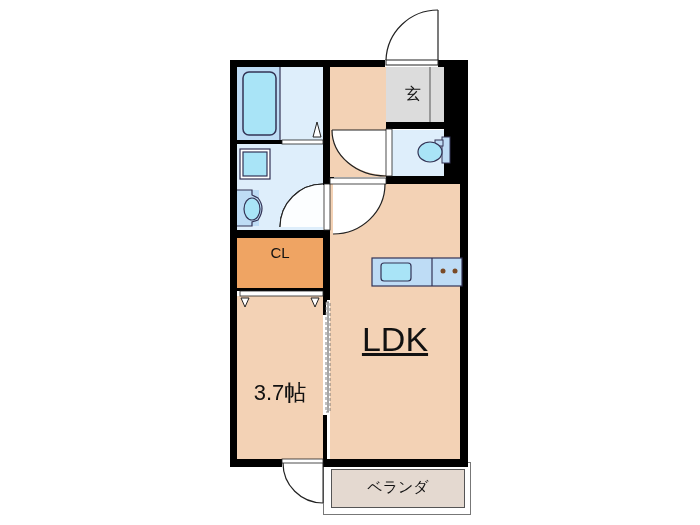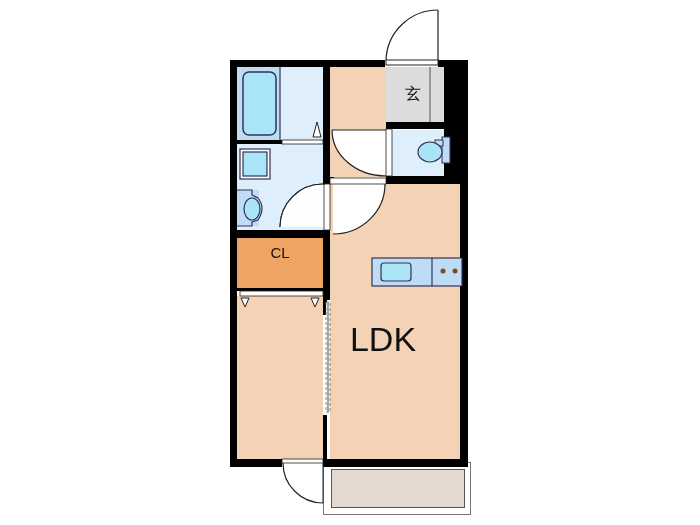--- a/index.html
+++ b/index.html
@@ -100,14 +100,16 @@
     <rect x="326" y="302" width="4" height="110" fill="#fff" stroke="#666" stroke-width="0.8" stroke-dasharray="3,2"></rect>
     <line x1="328" y1="302" x2="328" y2="412" stroke="#888" stroke-width="1.5"></line>
 
     <rect x="282" y="459" width="41" height="4" fill="#fff" stroke="#222" stroke-width="0.8"></rect>
     <path d="M283,463 A40,40 0 0,0 323,503" fill="none" stroke="#222" stroke-width="1.2"></path>
     <line x1="323" y1="463" x2="323" y2="503" stroke="#222" stroke-width="1"></line>
   </svg>
 
   <div class="label" style="left:398px;top:84px;width:30px;font-size:16px;">玄</div>
   <div class="label" style="left:237px;top:244px;width:86px;font-size:15px;">CL</div>
-  <div class="label" style="left:318px;top:320px;width:130px;font-size:34px;">LDK</div>
+  <div class="label" style="left:237px;top:378px;width:86px;font-size:22px;">3.7帖</div>
+  <div class="label" style="left:330px;top:320px;width:130px;font-size:34px;text-decoration:underline;">LDK</div>
+  <div class="label" style="left:331px;top:478px;width:134px;font-size:15px;">ベランダ</div>
 </div>
 
 </body></html>

